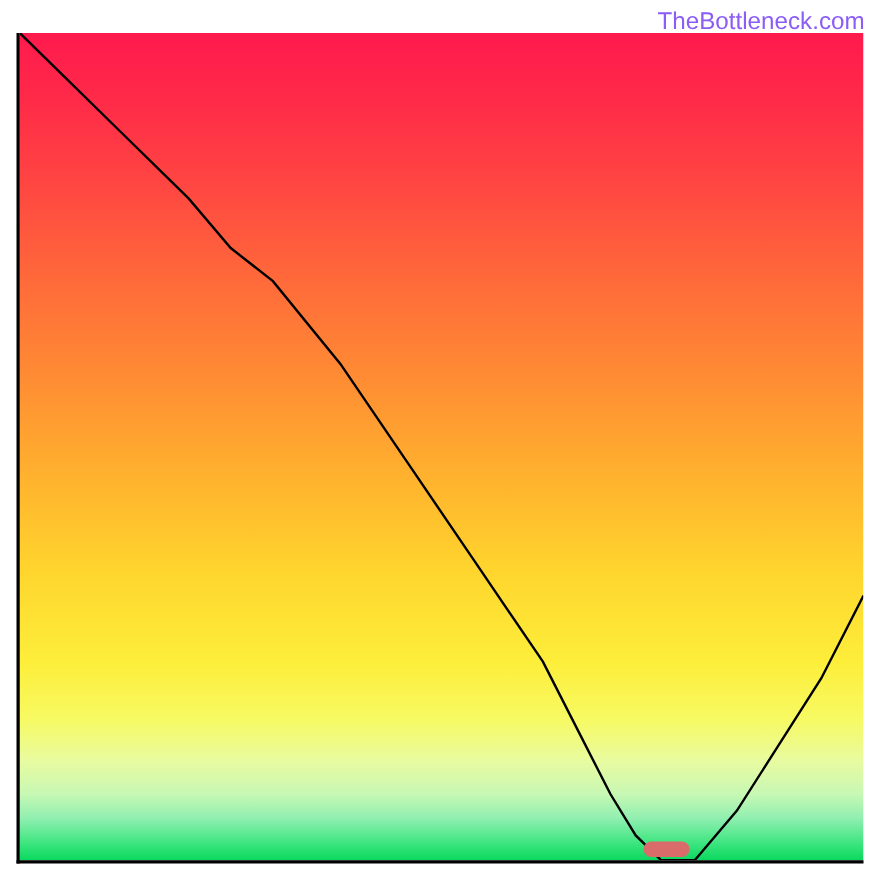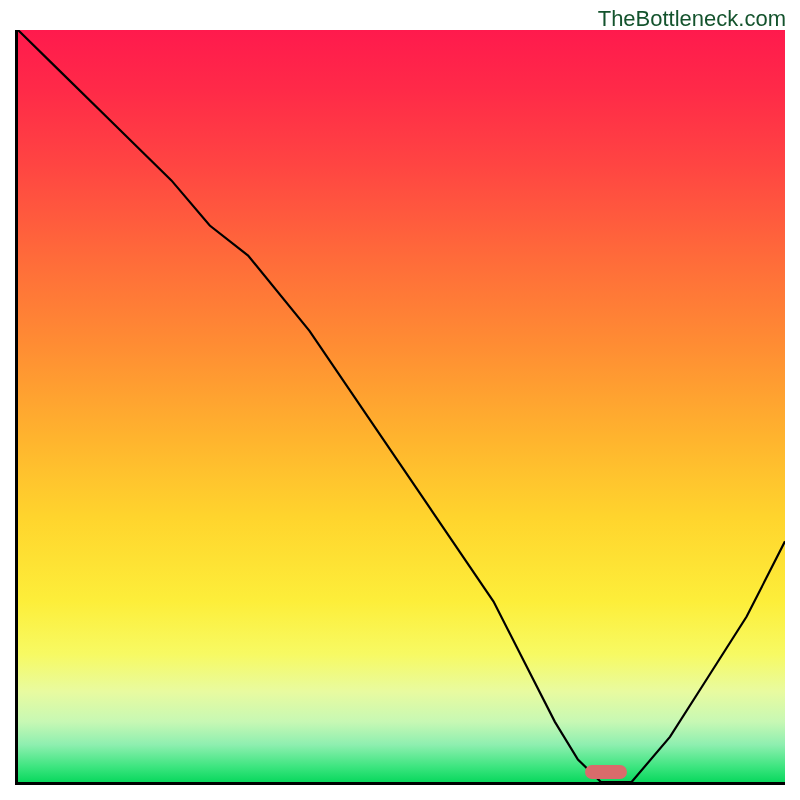--- a/index.html
+++ b/index.html
@@ -8,21 +8,21 @@
     height: 800px;
     background: #fff;
     position: relative;
     font-family: Arial, sans-serif;
     overflow: hidden;
   }
   .watermark {
     position: absolute;
     top: 6px;
     right: 14px;
-    color: #14532d;
+    color: #8b5cf6;
     font-size: 22px;
     font-weight: 500;
     z-index: 10;
   }
   .plot-area {
     position: absolute;
     left: 15px;
     top: 30px;
     width: 770px;
     height: 755px;

